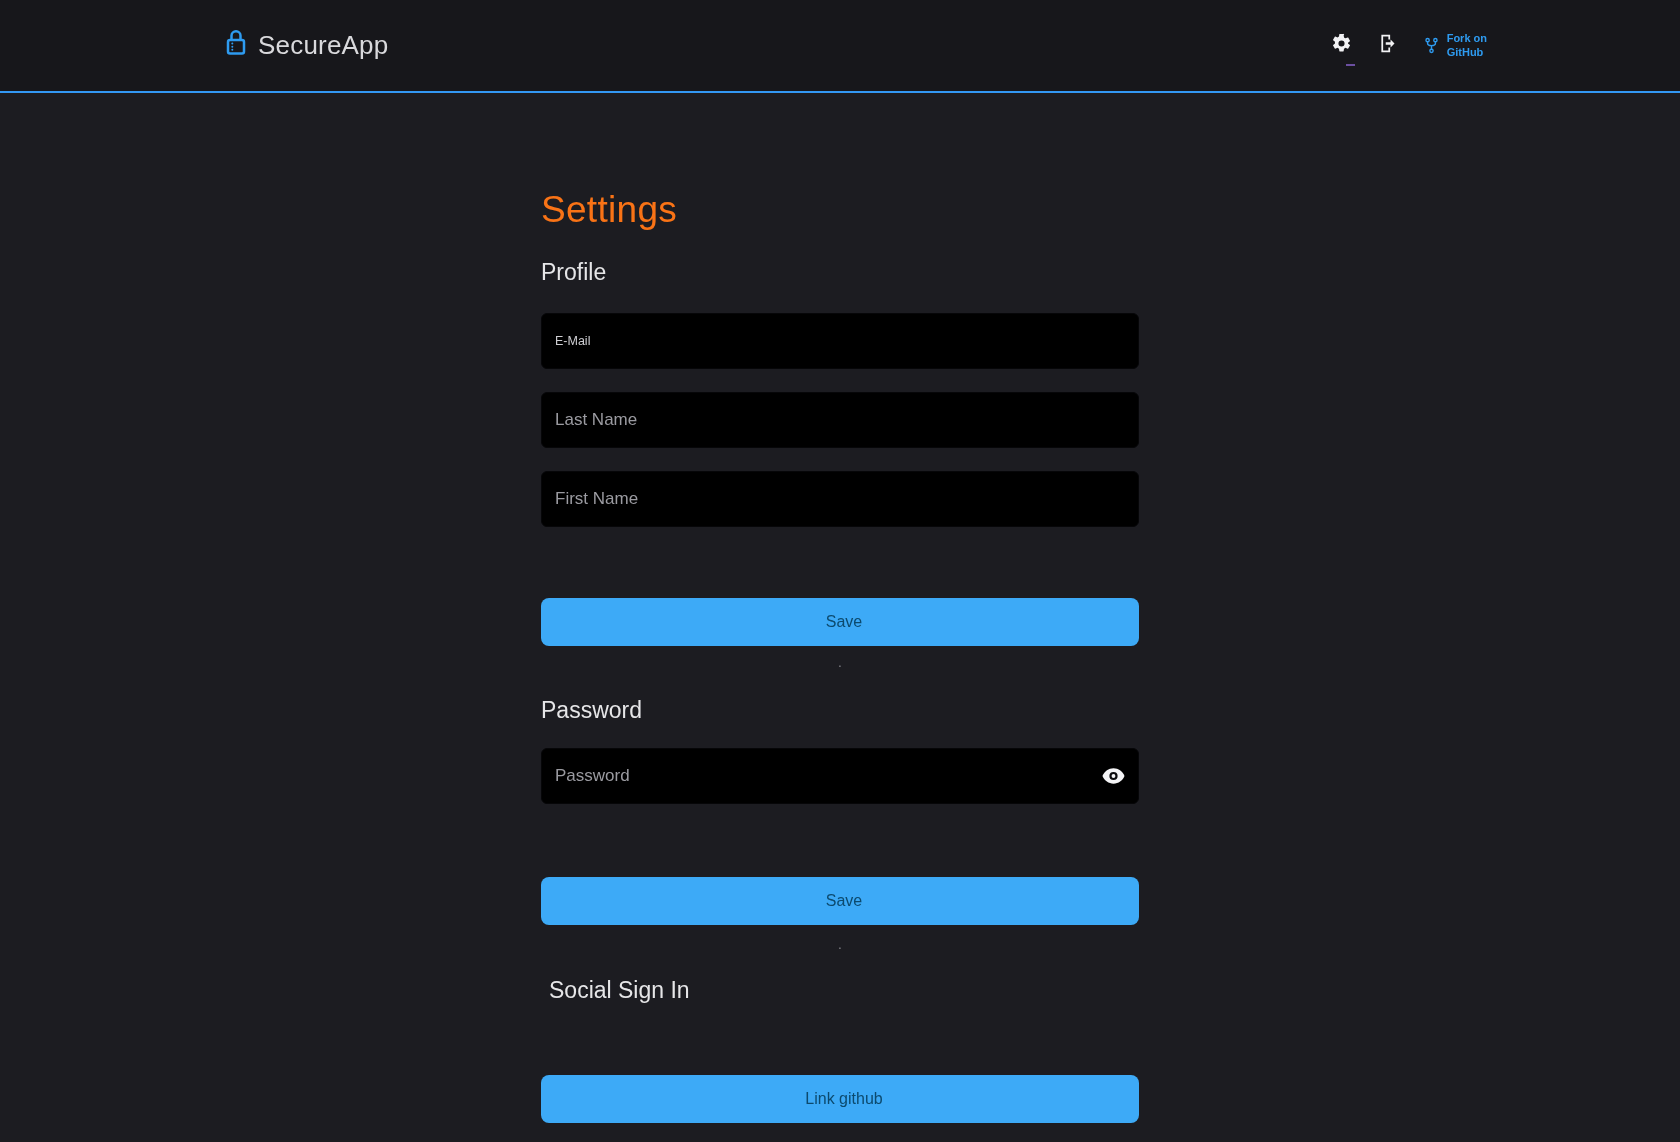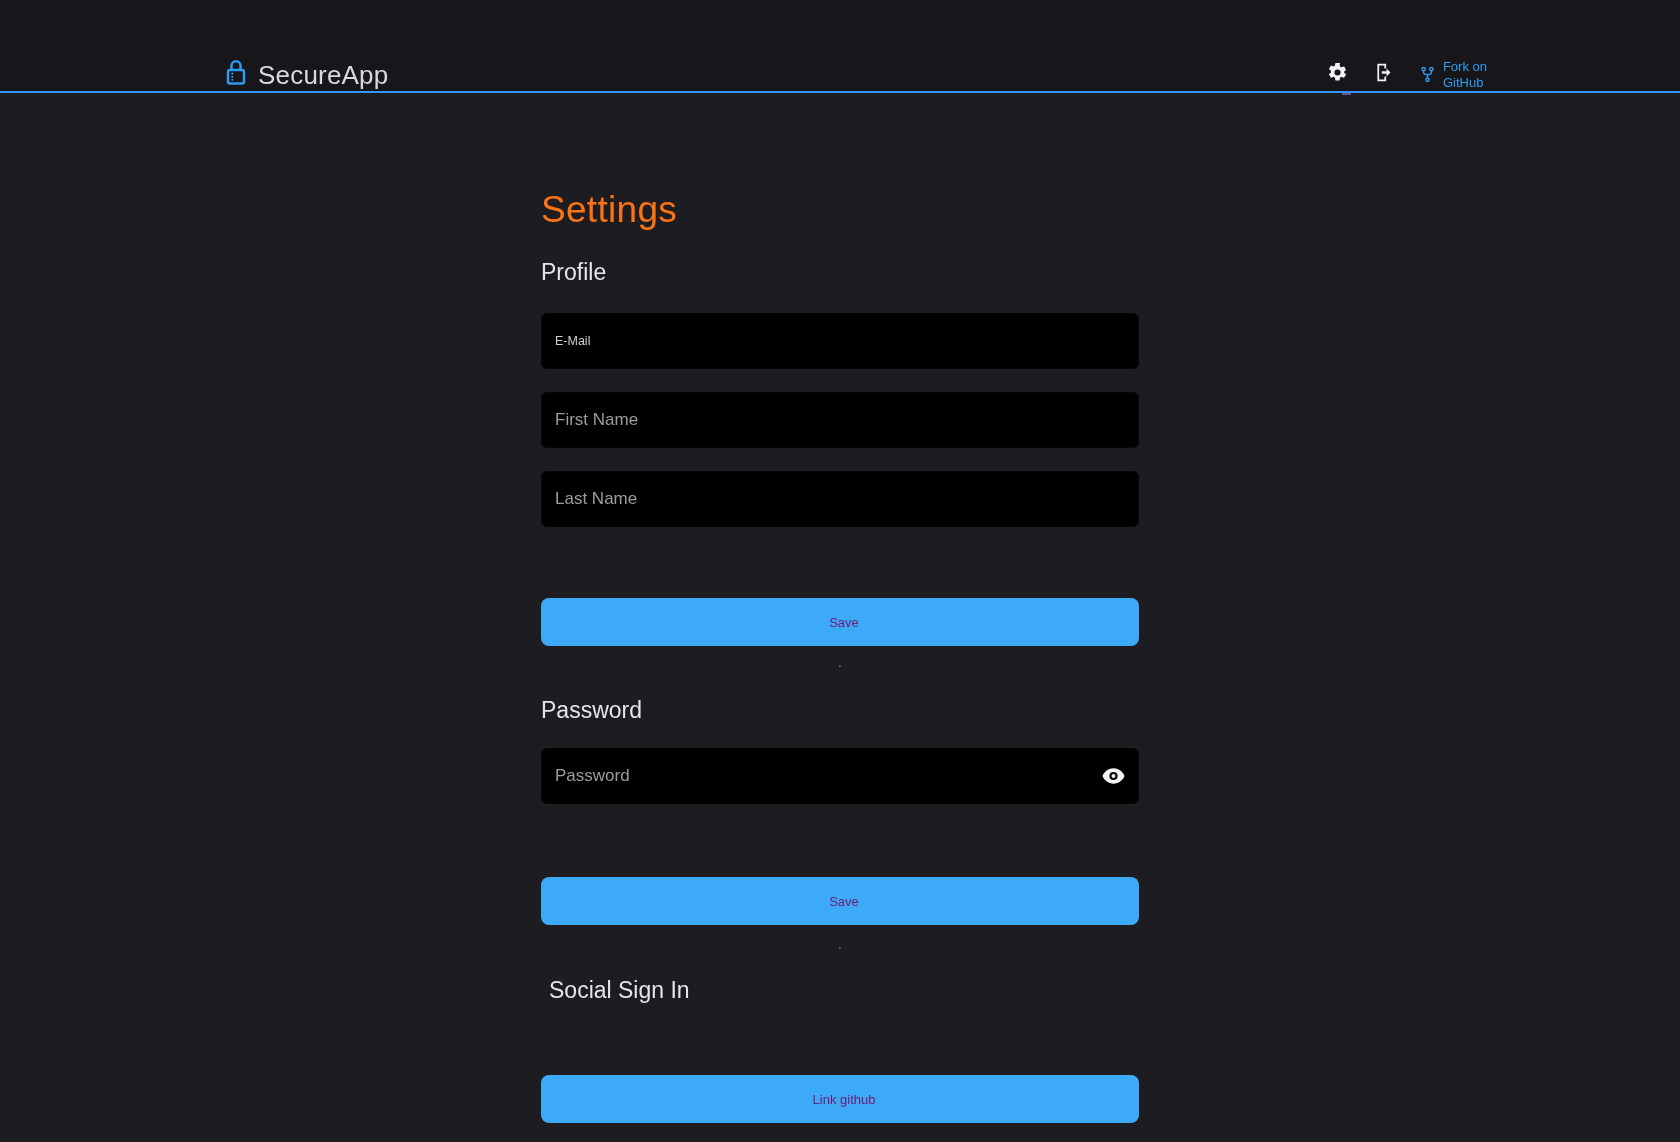--- a/index.html
+++ b/index.html
@@ -8,39 +8,39 @@
     background: var(--page-bg, #1c1c21);
     font-family: "Liberation Sans", sans-serif;
     color:#e8e8ea;
   }
 
   
   .navbar {
     height:93px;
     background: var(--navbar-bg, #17171b);
     border-bottom:2px solid var(--nav-border, #3398f4);
-    display:flex; align-items:flex-end; justify-content:space-between;
+    display:flex; align-items:center; justify-content:space-between;
     padding:0 193px 0 225px;
   }
   .brand { display:flex; align-items:center; gap:11px; cursor:pointer; }
   .brand-text { font-size:26px; color:#d9d9dc; letter-spacing:.2px; }
   .lock-wrap { display:flex; align-items:center; margin-top:-6px; }
 
   .nav-actions { display:flex; align-items:center; gap:25px; }
   .nav-icon { display:flex; align-items:center; text-decoration:none; position:relative; cursor:pointer; }
   .gear-underscore {
     position:absolute; left:15px; bottom:-8px;
     width:9px; height:2px; background:#6b4fa0;
   }
   .fork-link {
     display:flex; align-items:center; gap:7px;
     text-decoration:none; cursor:pointer;
   }
   .fork-text {
-    font-size:13px; line-height:1.25; font-weight:normal;
+    font-size:11px; line-height:1.25; font-weight:bold;
     color: var(--brand-blue, #2e9bf0); text-align:left;
   }
 
   
   main { width:598px; margin:0 auto; }
 
   .page-title {
     margin-top:96px;
     font-size:37px; font-weight:300; color:#f97316; letter-spacing:.3px;
   }
@@ -69,21 +69,21 @@
   .eye-btn {
     position:absolute; right:13px; top:50%; transform:translateY(-50%);
     background:none; border:none; cursor:pointer; display:flex; align-items:center;
     padding:0;
   }
 
   .btn {
     display:block; width:100%; height:48px;
     background: var(--accent, #3daaf7);
     border:none; border-radius:8px;
-    color:#701a75; font-size:13px; font-weight:500;
+    color:#0c4a6e; font-size:16px; font-weight:500;
     font-family:"Liberation Sans", sans-serif;
     cursor:pointer;
     padding-left:8px;
   }
   .btn-save-profile  { margin-top:71px; }
   .btn-save-password { margin-top:73px; }
   .btn-link-github   { margin-top:71px; }
 
   .msg-dot {
     text-align:center; color:#8f8f95; font-size:12px;
@@ -147,25 +147,25 @@
 <main>
   <h1 class="page-title">Settings</h1>
 
   <h2 class="section-heading h-profile">Profile</h2>
 
   <div class="field">
     <span class="field-label">E-Mail</span>
   </div>
 
   <div class="field single">
-    <input type="text" placeholder="First Name" style="">
+    <input type="text" placeholder="Last Name" style="">
   </div>
 
   <div class="field single">
-    <input type="text" placeholder="Last Name" style="">
+    <input type="text" placeholder="First Name" style="">
   </div>
 
   <button class="btn btn-save-profile">Save</button>
   <div class="msg-dot">.</div>
 
   <h2 class="section-heading h-password">Password</h2>
 
   <div class="field single">
     <input type="password" placeholder="Password" style="">
     <button class="eye-btn">

